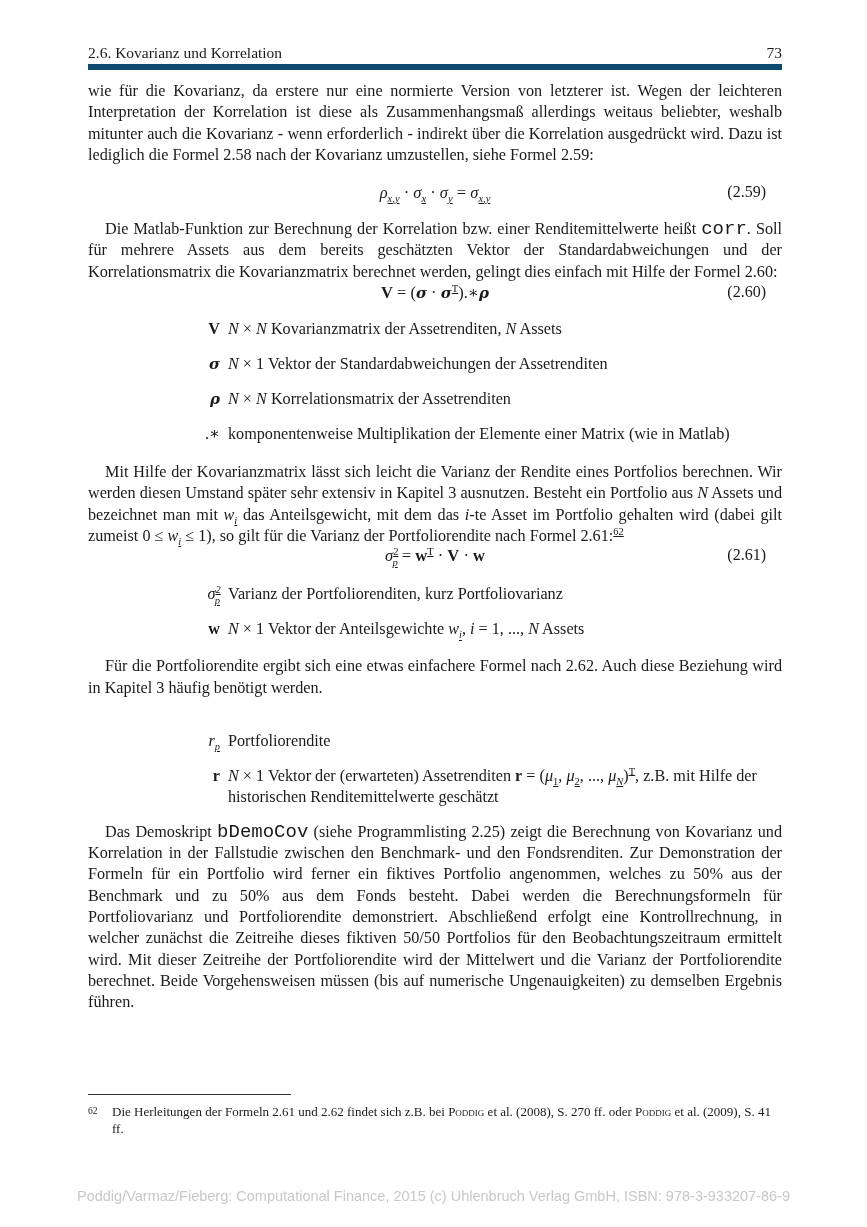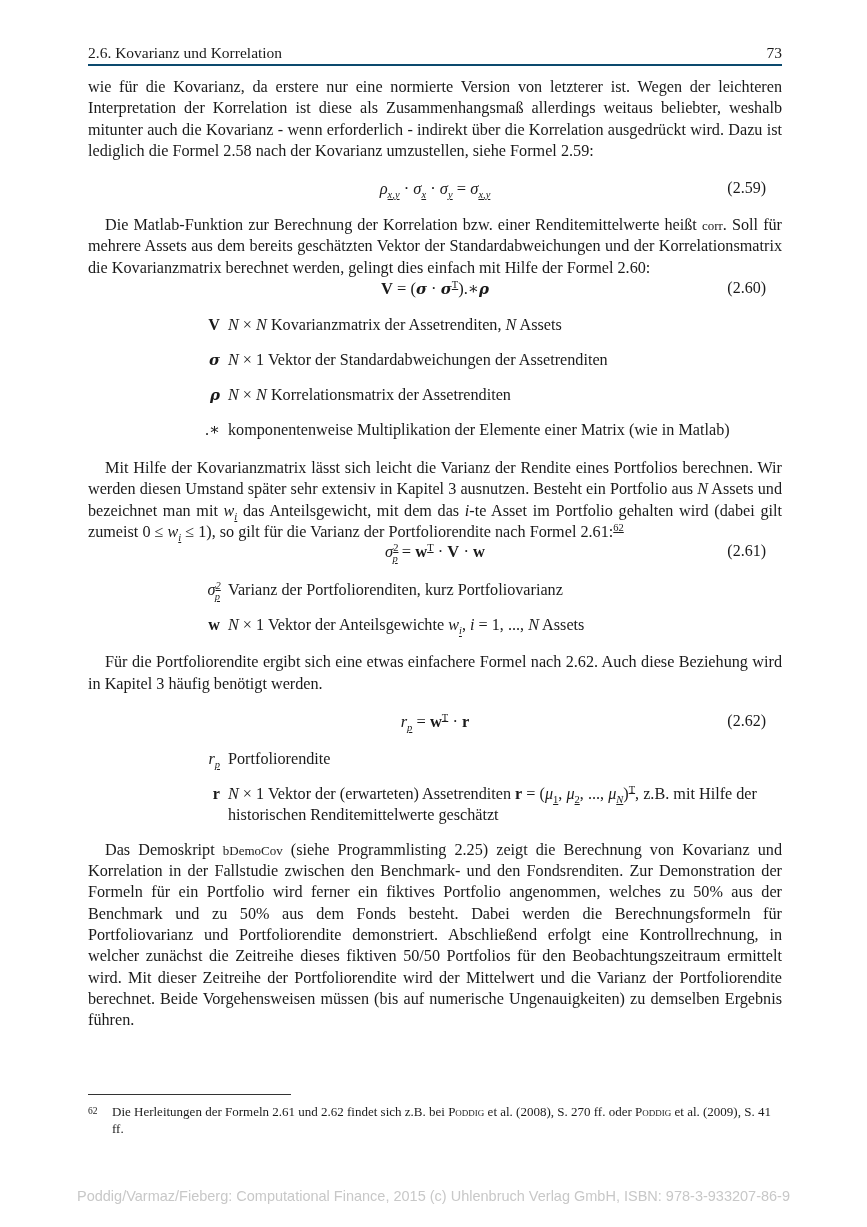--- a/index.html
+++ b/index.html
@@ -1,33 +1,33 @@
 <!DOCTYPE html>
 <html><head>
 <meta charset="utf-8">
 <style>
   html, body { margin: 0; padding: 0; background: #ffffff; }
   body { width: 867px; height: 1227px; position: relative; overflow: hidden;
          font-family: "Liberation Serif", "DejaVu Serif", serif; color: #1a1a1a; }
   .page { position: absolute; left: 88px; top: 40px; width: 694px; }
   .header { display: flex; justify-content: space-between; font-size: 15.5px;
-            padding-bottom: 2px; border-bottom: 2px solid #0c4a6e; height: 22px; align-items: flex-end; }
+            padding-bottom: 2px; border-bottom: 6px solid #0c4a6e; height: 22px; align-items: flex-end; }
   .para { font-size: 16.2px; line-height: 21.3px; text-align: justify; margin: 0; }
   .para.indent { text-indent: 17px; }
   .eq { position: relative; height: 22px; font-size: 16.5px; }
   .eq .formula { position: absolute; left: 0; right: 0; text-align: center; top: 0; }
   .eq .num { position: absolute; right: 16px; top: 0; font-size: 16px; }
   .defs { margin: 0; }
   .def { display: flex; font-size: 16.2px; line-height: 21px; }
   .def .sym { width: 132px; text-align: right; padding-right: 8px; flex-shrink: 0; font-weight: bold; }
   .def .sym.it { font-style: italic; font-weight: normal; }
   .def .txt { flex: 1; }
   i.m { font-style: italic; }
   b.bs { font-weight: bold; font-style: italic; font-family: "DejaVu Serif", serif; font-size: 15px; }
-  .mono { font-family: Liberation Serif, serif; font-size: 13px; }
+  .mono { font-family: Liberation Mono, monospace; font-size: 19px; }
   sup, sub { font-size: 10.5px; line-height: 0; text-decoration: underline; }
   .sc { font-variant: small-caps; }
   .fnrule { position: absolute; left: 88px; top: 1094px; width: 203px; border-top: 1px solid #333; }
   .footnote { position: absolute; left: 88px; top: 1103px; width: 694px; font-size: 13px; line-height: 17px; display: flex; }
   .footnote .fnnum { width: 24px; flex-shrink: 0; font-size: 9.5px; padding-top: 0; }
   .footnote .fntxt { flex: 1; }
   .watermark { position: absolute; left: 0; right: 0; top: 1188px; text-align: center;
                font-family: Liberation Sans, sans-serif; font-size: 14.5px; color: #c8c8c8; }
 </style>
 </head>
@@ -105,26 +105,20 @@
     <div class="def">
       <span class="sym">w</span>
       <span class="txt"><i class="m">N</i> × 1 Vektor der Anteilsgewichte <i class="m">w<sub>i</sub></i>, <i class="m">i</i> = 1, ..., <i class="m">N</i> Assets</span>
     </div>
   </div>
 
   <div style="height:16px"></div>
   <p class="para indent">Für die Portfoliorendite ergibt sich eine etwas einfachere Formel nach 2.62. Auch diese Beziehung wird in Kapitel 3 häufig benötigt werden.</p>
 
   <div style="height:17px"></div>
-  <div class="eq">
-    <div class="formula">
-      <i class="m">r<sub>p</sub></i> = <b>w</b><sup>T</sup> · <b>r</b>
-    </div>
-    <span class="num">(2.62)</span>
-  </div>
 
   <div style="height:15px"></div>
   <div class="defs">
     <div class="def" style="margin-bottom:14px">
       <span class="sym it"><i class="m">r<sub>p</sub></i></span>
       <span class="txt">Portfoliorendite</span>
     </div>
     <div class="def">
       <span class="sym">r</span>
       <span class="txt"><i class="m">N</i> × 1 <span>Vektor der (erwarteten) Assetrenditen </span><b>r</b> = (<i class="m">μ</i><sub>1</sub>, <i class="m">μ</i><sub>2</sub>, ..., <i class="m">μ<sub>N</sub></i>)<sup>T</sup><span>, z.B. mit Hilfe der historischen Renditemittelwerte geschätzt</span></span>

